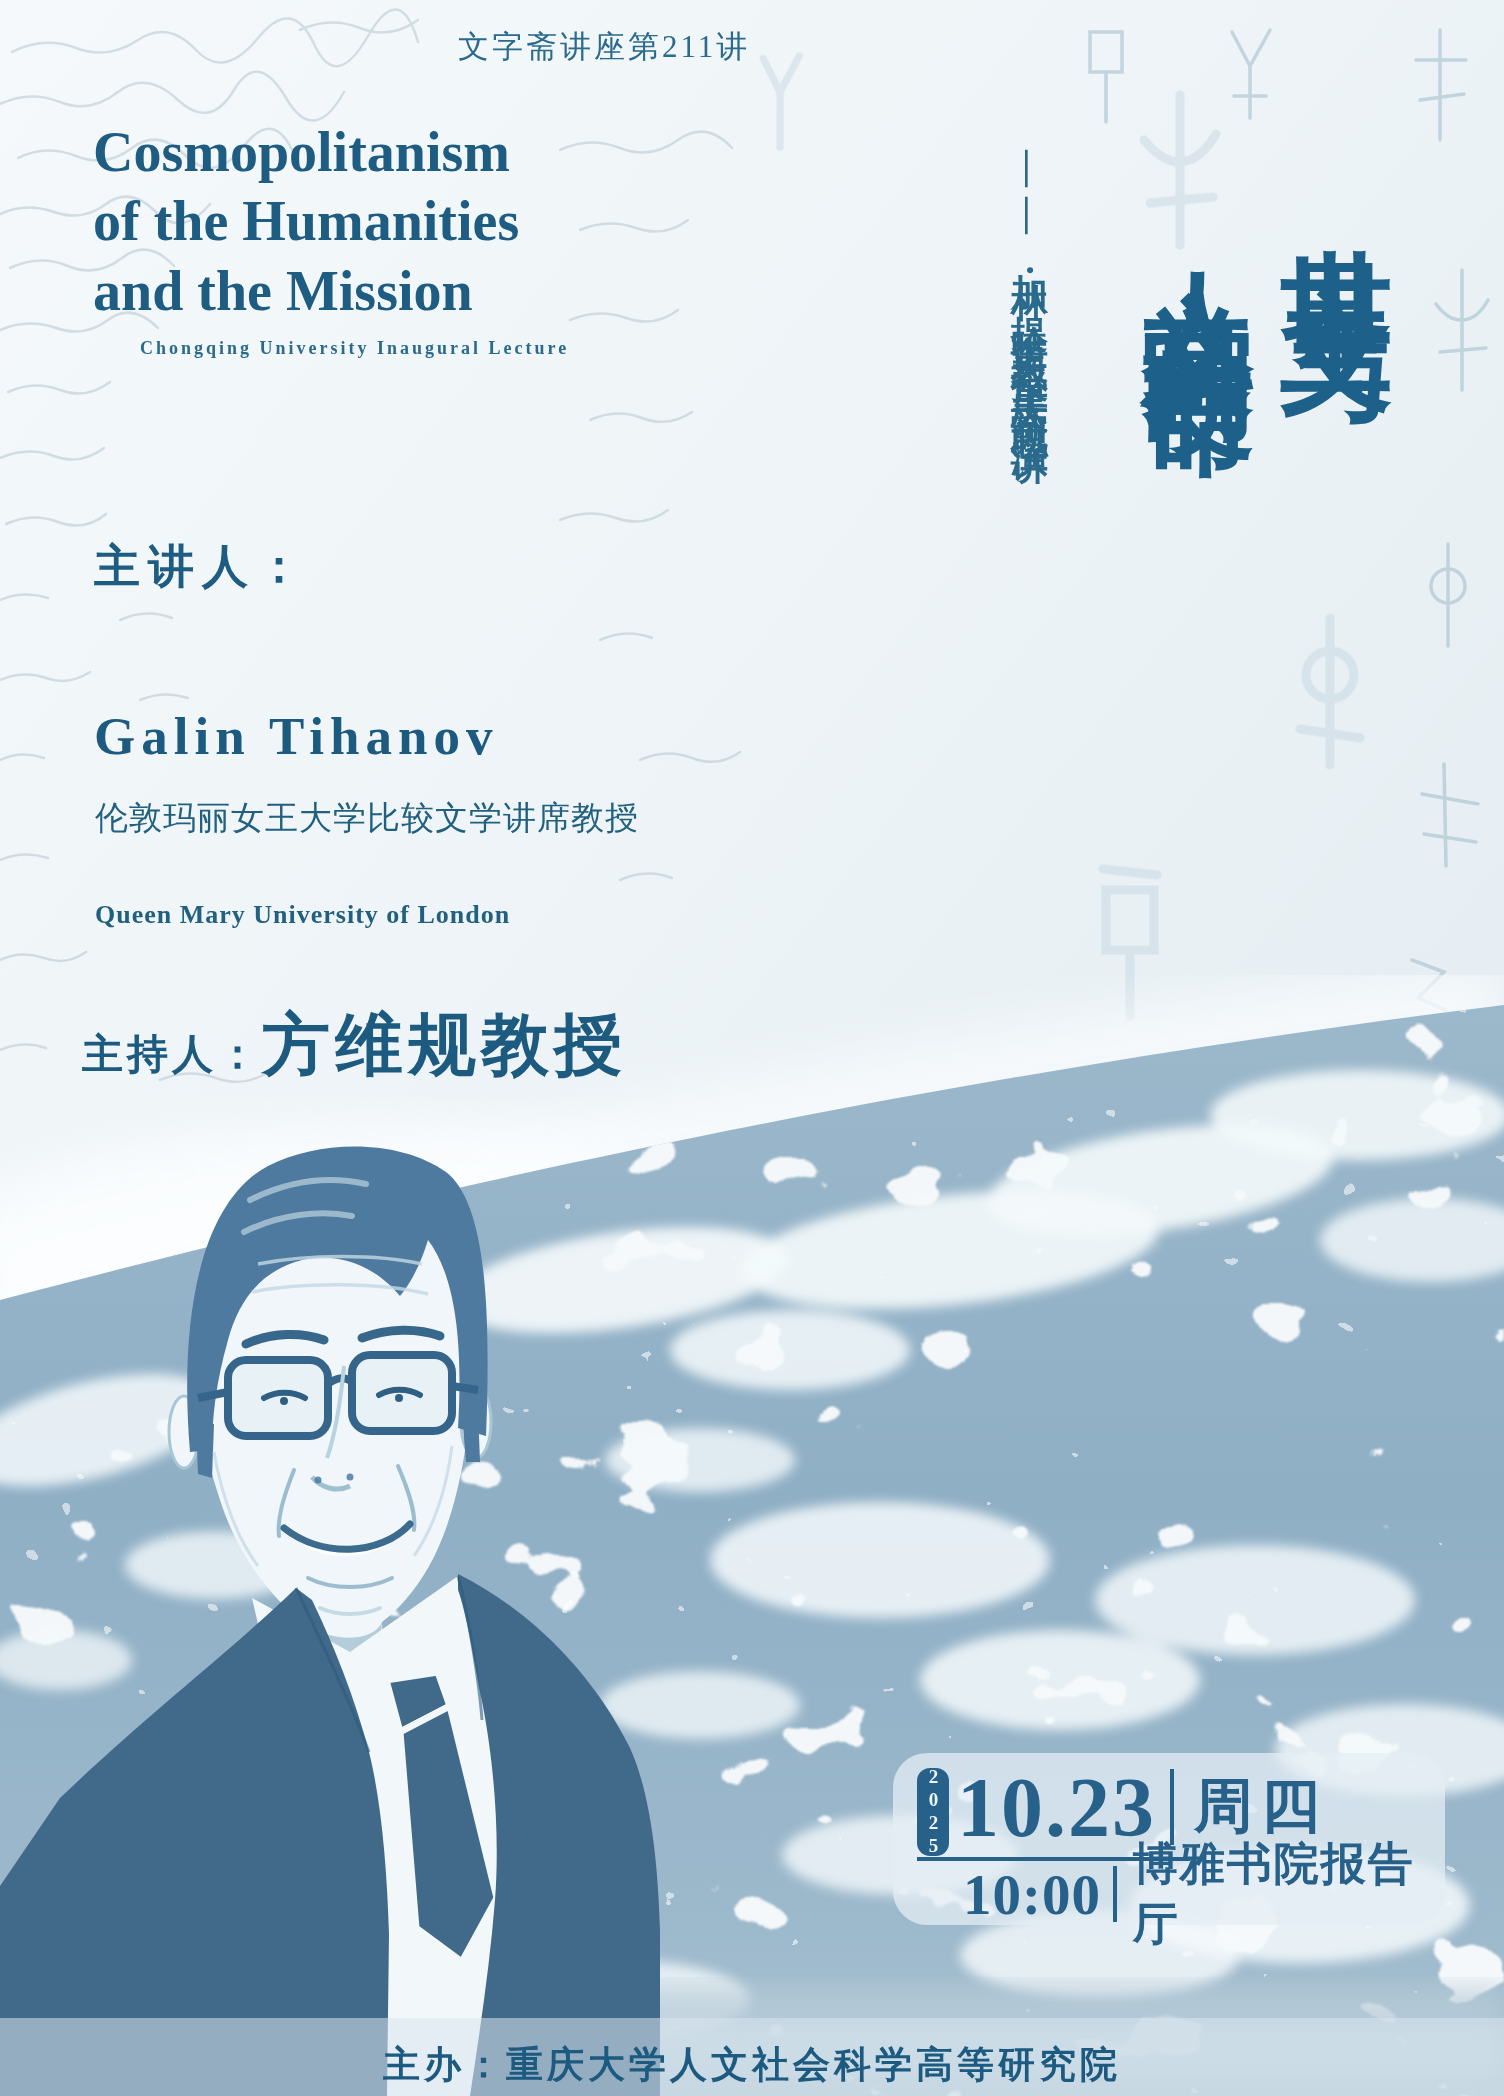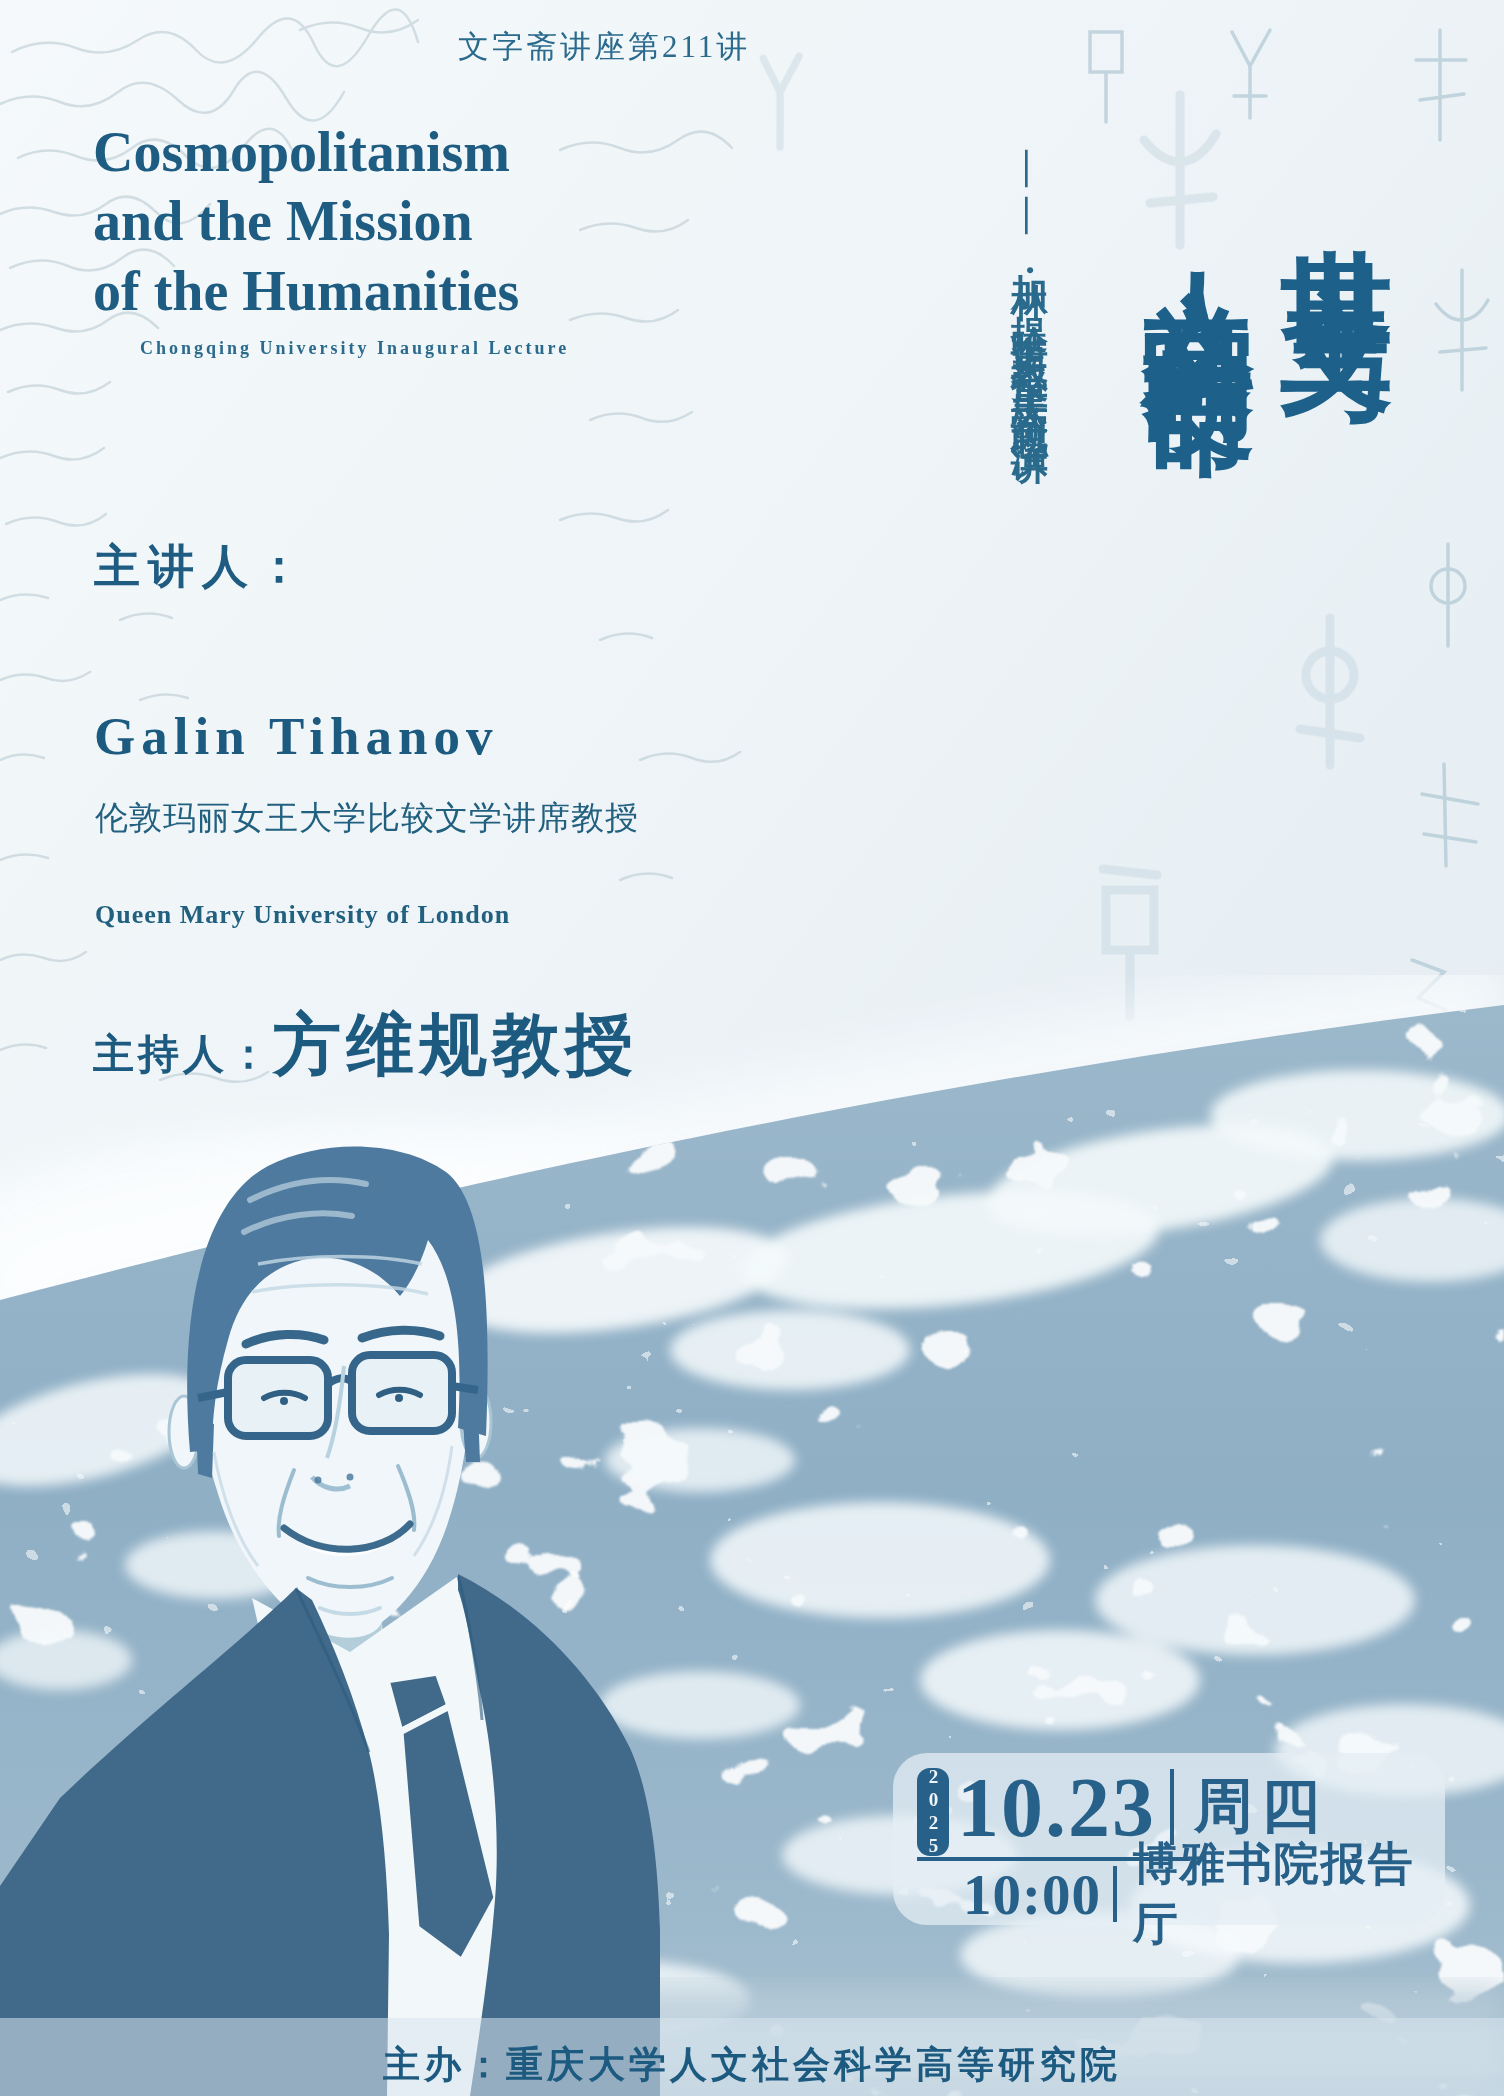--- a/index.html
+++ b/index.html
@@ -23,21 +23,21 @@
   .speaker-cn{position:absolute;left:92px;top:598px;font-size:70px;font-weight:700;
     letter-spacing:3px;color:#1d5a80;}
   .speaker-en{position:absolute;left:94px;top:706px;font-size:53px;font-weight:700;
     letter-spacing:6px;color:#1d5a80;}
   .speaker-title-cn{position:absolute;left:95px;top:796px;font-size:33px;letter-spacing:1px;color:#22607f;}
   .speaker-title-en1{position:absolute;left:95px;top:850px;font-size:26px;font-weight:600;
     letter-spacing:1px;color:#22607f;}
   .speaker-title-en2{position:absolute;left:95px;top:900px;font-size:26px;font-weight:600;
     letter-spacing:1px;color:#22607f;}
 
-  .host-line{position:absolute;left:93px;top:1000px;display:flex;align-items:baseline;color:#1d5a80;}
+  .host-line{position:absolute;left:82px;top:1000px;display:flex;align-items:baseline;color:#1d5a80;}
   .host-label{font-size:41px;font-weight:700;letter-spacing:4px;}
   .host-name{font-size:68px;font-weight:700;letter-spacing:5px;}
 
   .v-subtitle{position:absolute;left:1004px;top:150px;writing-mode:vertical-rl;text-orientation:mixed;
     font-size:37px;letter-spacing:10px;color:#2a6a8c;font-weight:600;}
   .v-col{position:absolute;writing-mode:vertical-rl;text-orientation:mixed;font-size:112px;
     font-weight:700;color:#1d608a;letter-spacing:16px;}
   .v-col-right{left:1262px;top:158px;}
   .v-col-left{left:1124px;top:182px;}
 
@@ -307,22 +307,22 @@
     <g fill="none" stroke="#cfe0ea" stroke-width="3">
       <path d="M214,1452 C222,1498 238,1540 258,1566"></path>
       <path d="M452,1446 C446,1492 432,1530 414,1556"></path>
     </g>
   </svg>
 
   <div class="series">文字斋讲座第211讲</div>
 
   <h1 class="title-en">
     <span>Cosmopolitanism</span>
+    <span>of the Humanities</span>
     <span>and the Mission</span>
-    <span>of the Humanities</span>
   </h1>
   <div class="subtitle-en">Chongqing University Inaugural Lecture</div>
 
   <div class="speaker-heading">主讲人：</div>
   <div class="speaker-en">Galin Tihanov</div>
   <div class="speaker-title-cn">伦敦玛丽女王大学比较文学讲席教授</div>
   <div class="speaker-title-en2">Queen Mary University of London</div>
 
   <div class="host-line">
     <span class="host-label">主持人：</span>

